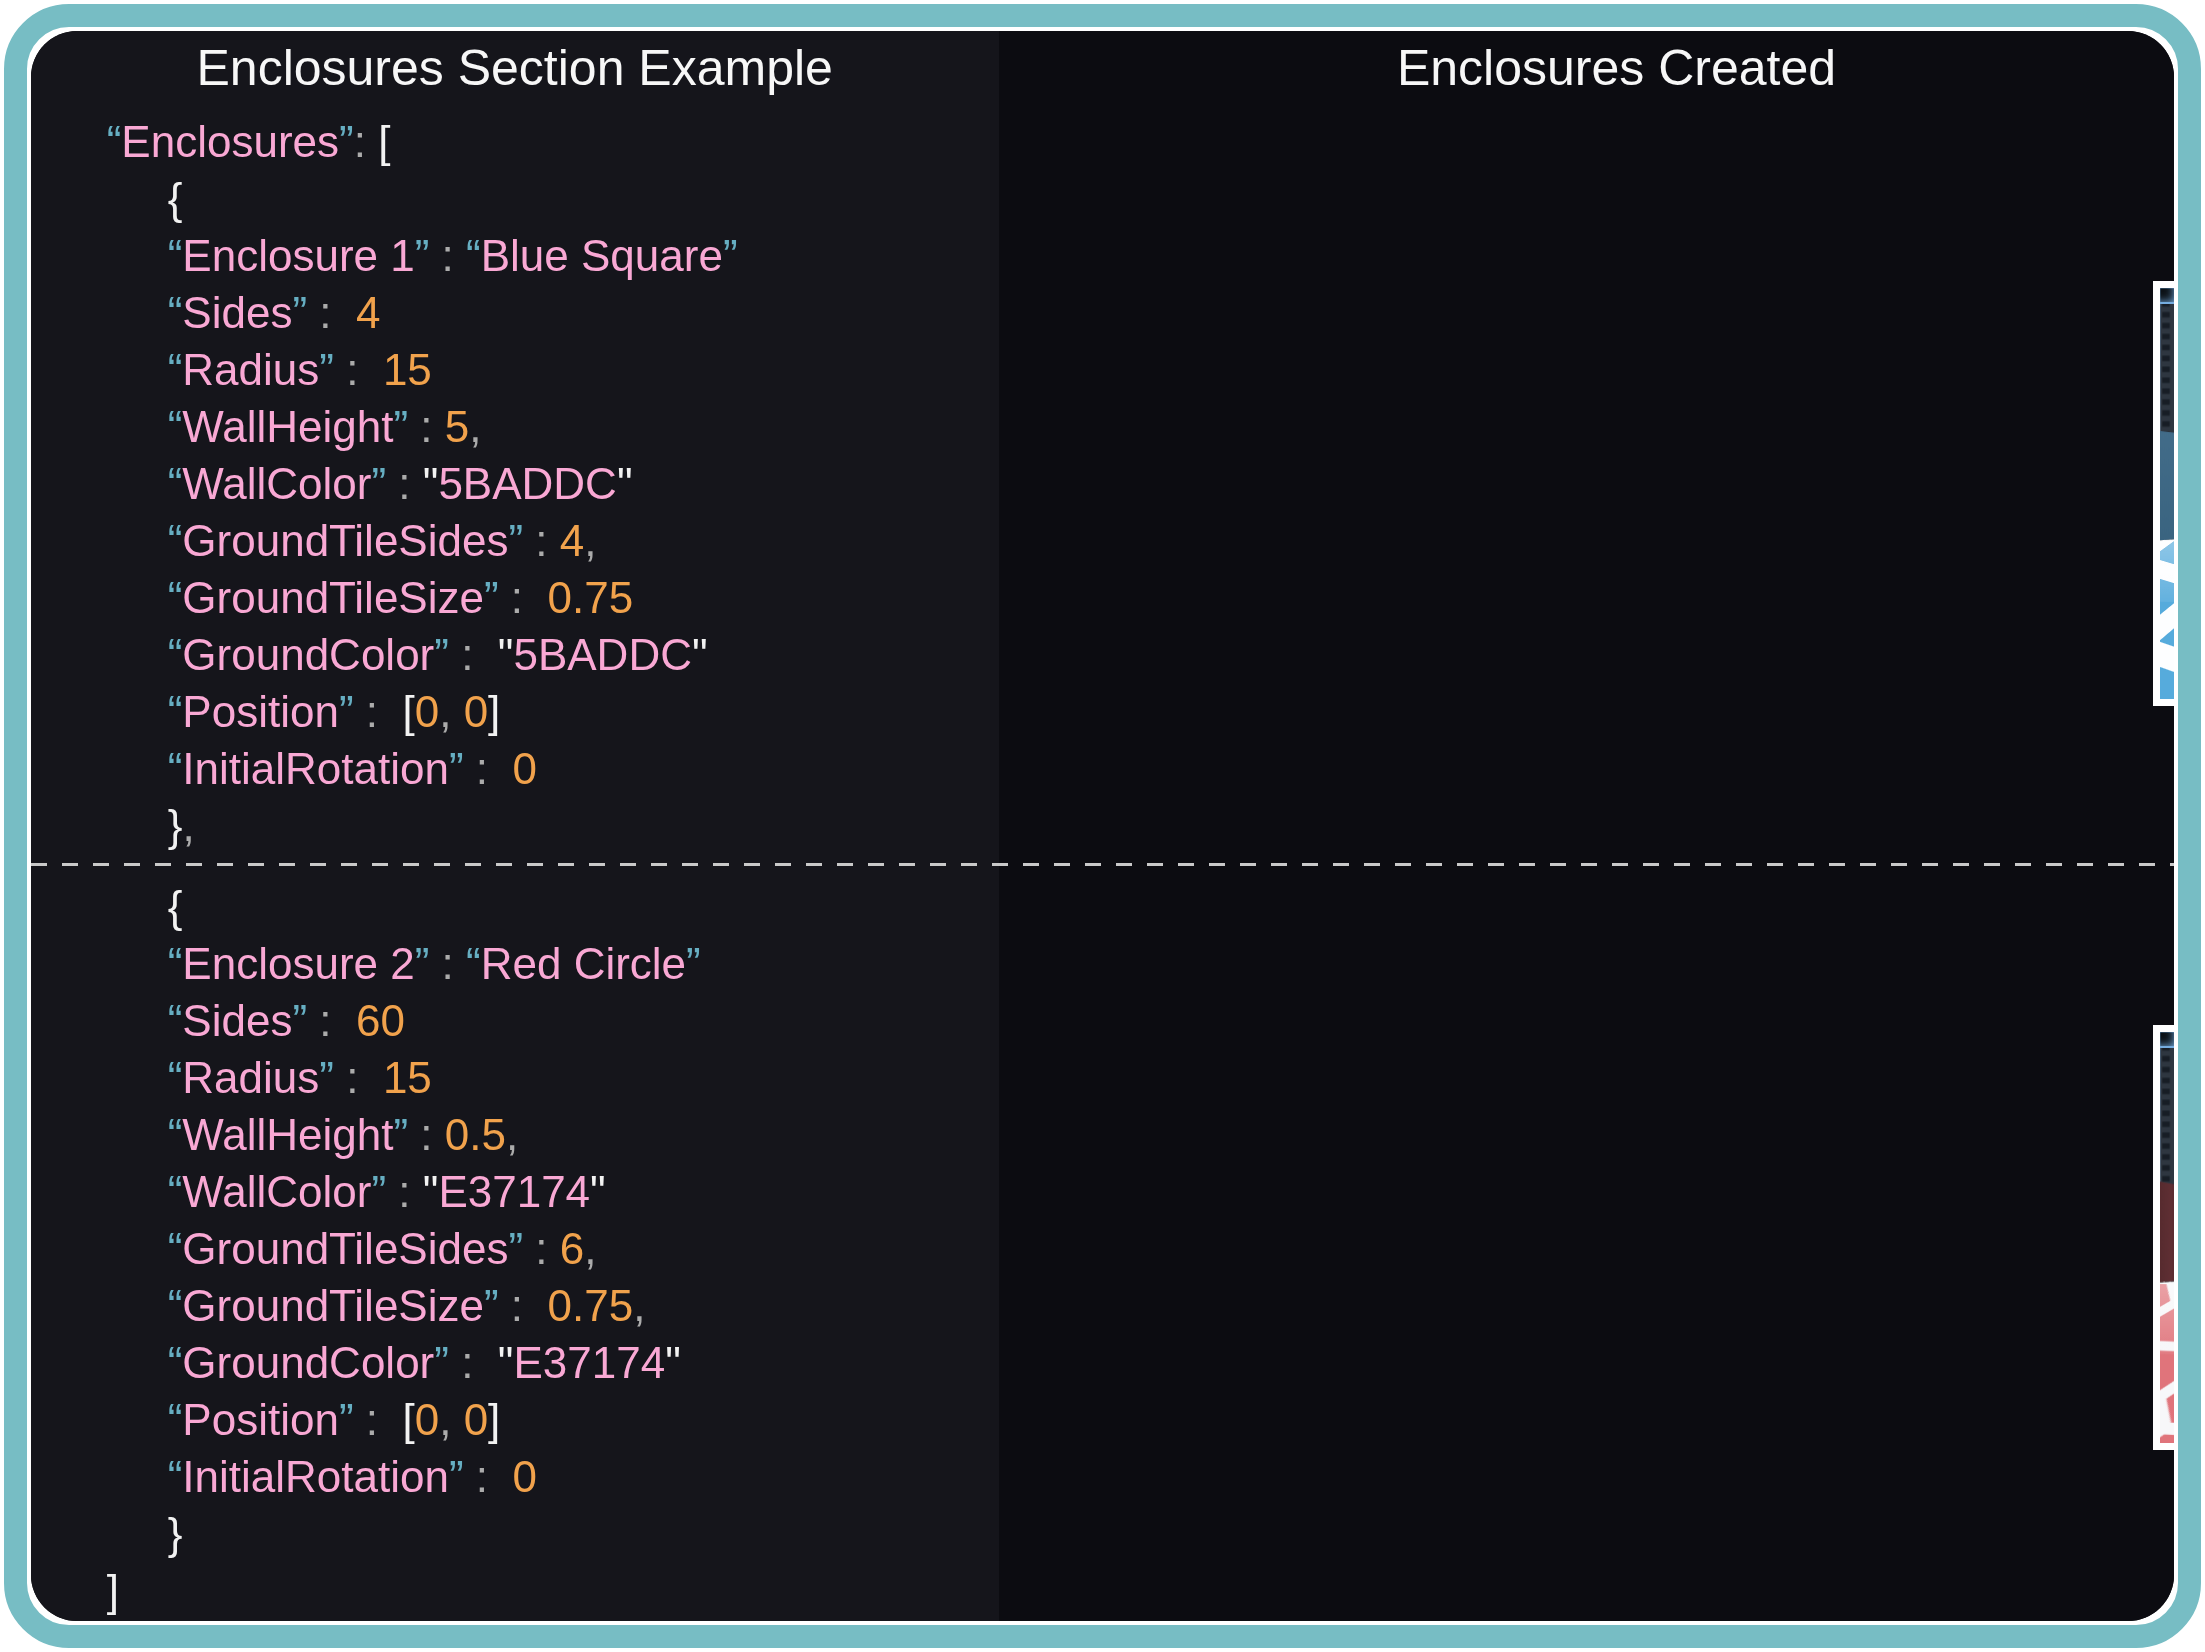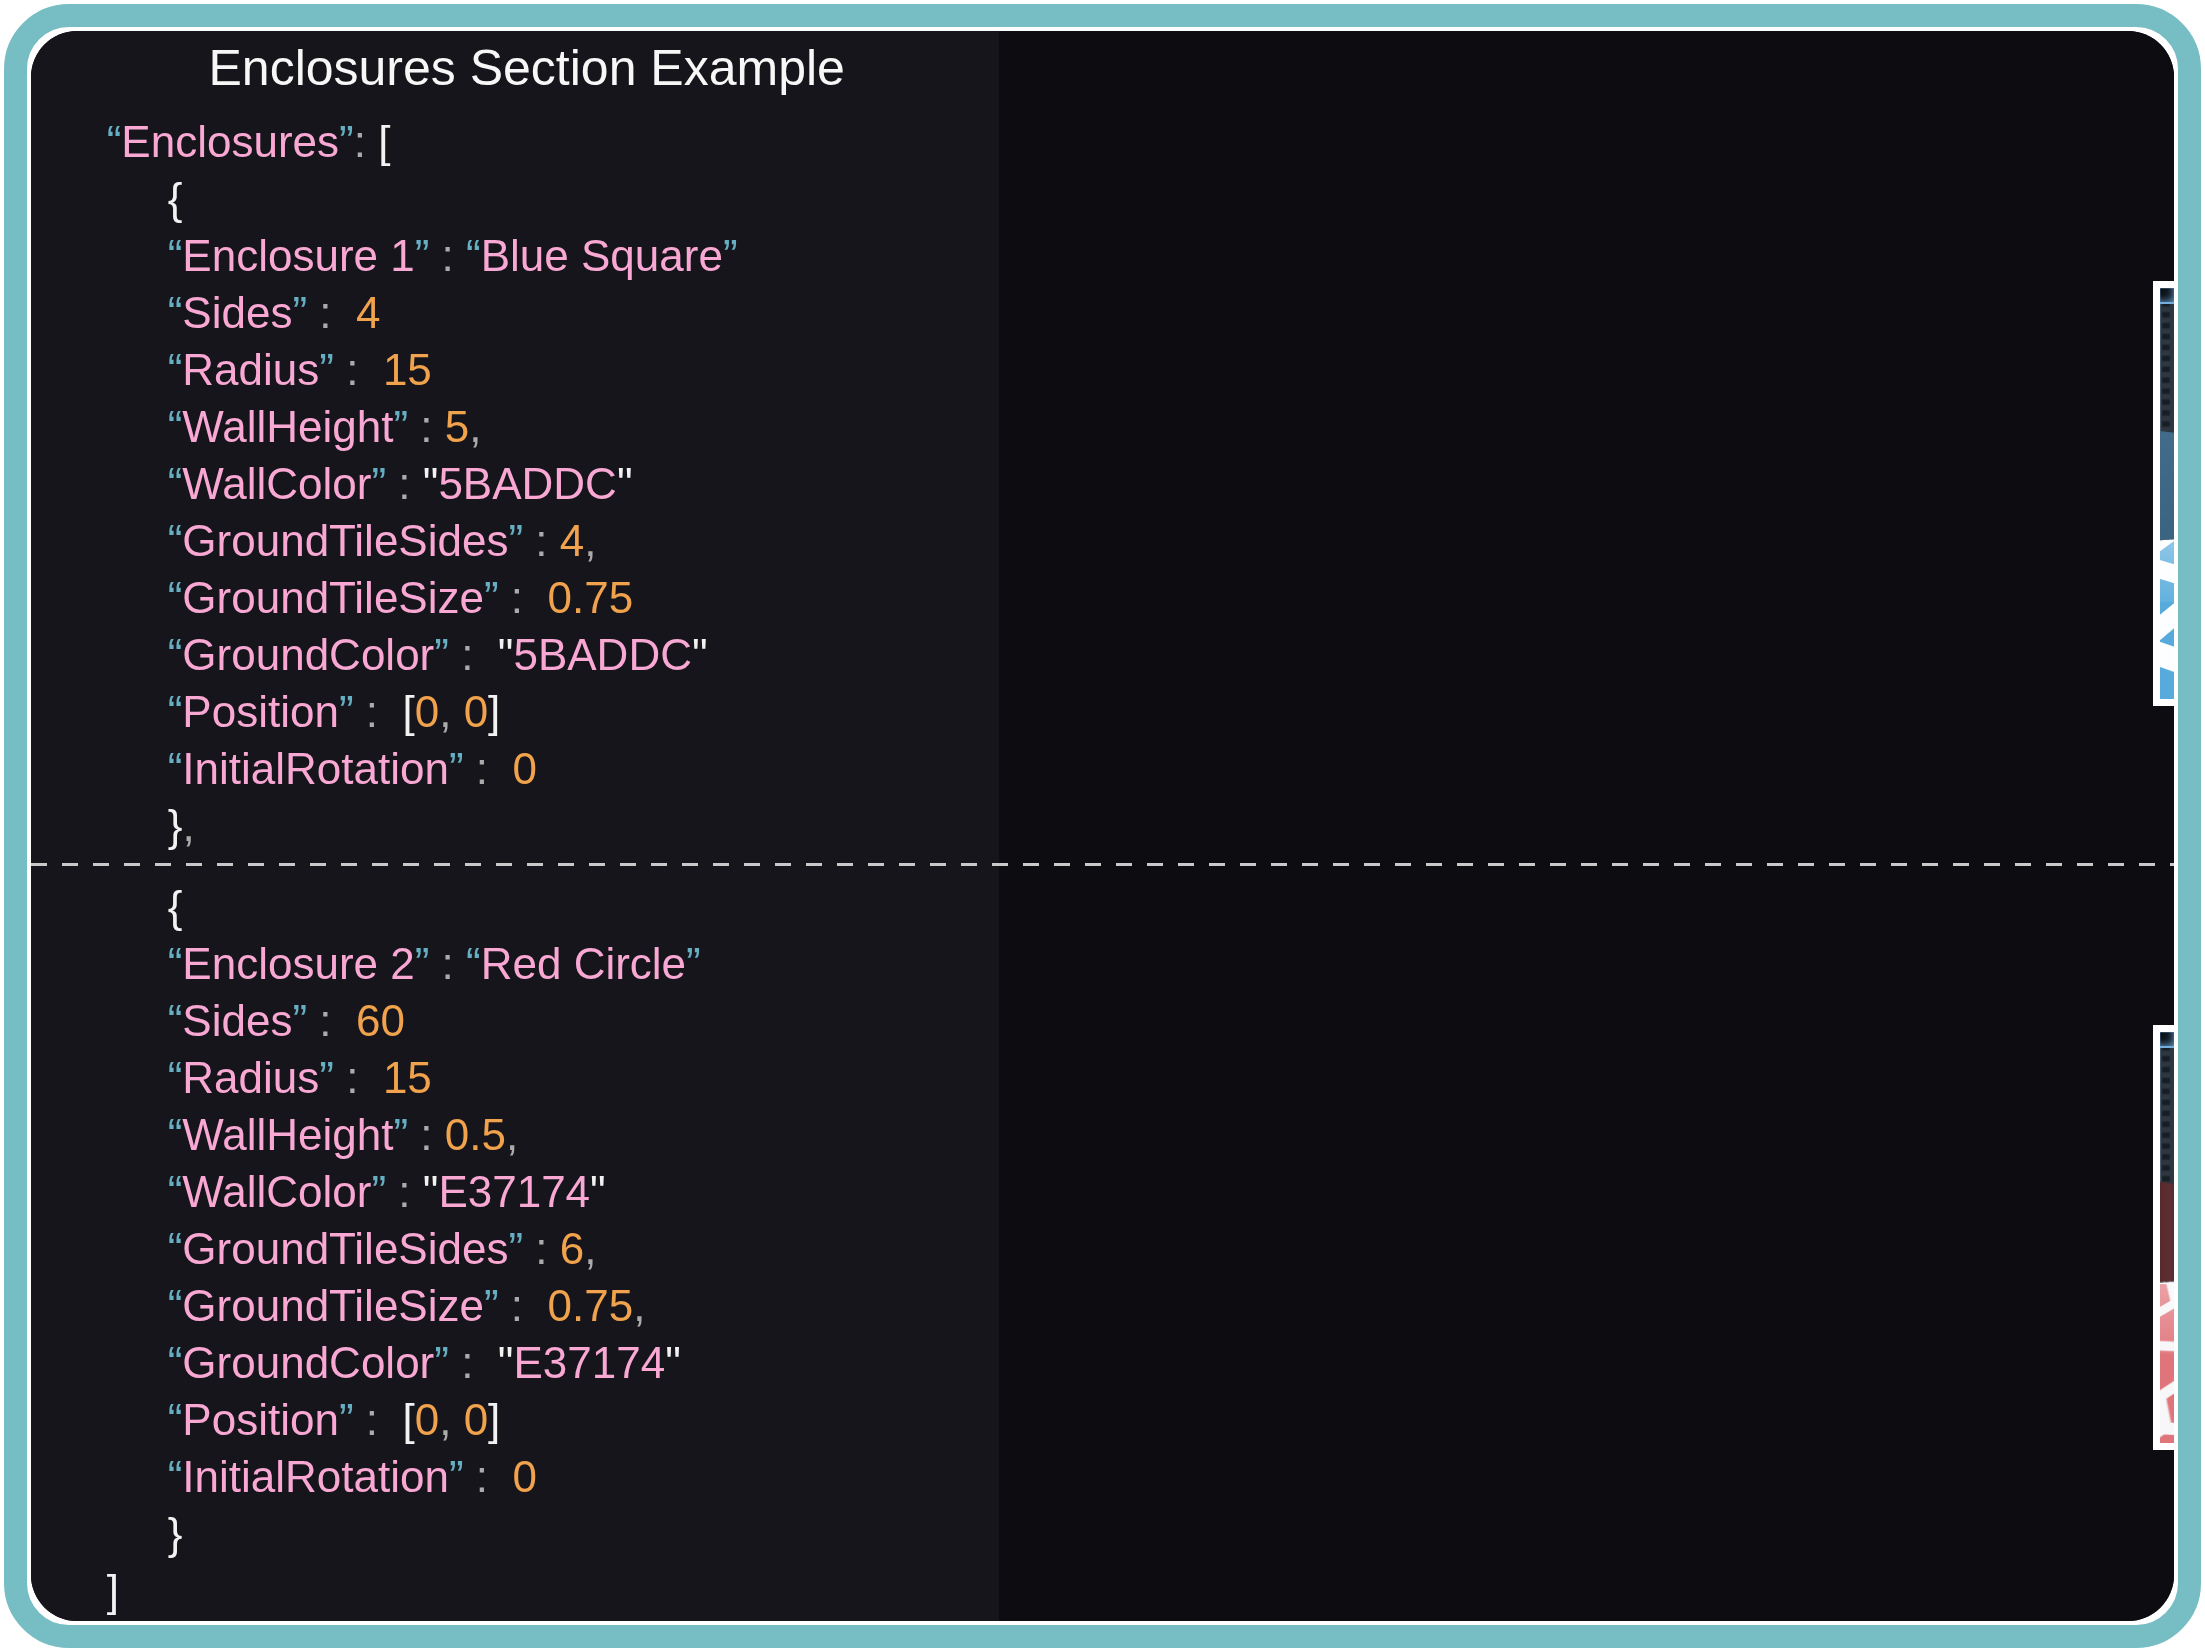--- a/index.html
+++ b/index.html
@@ -1,20 +1,20 @@
 <!DOCTYPE html>
 <html style="font-size:8.7px"><head>
 <meta charset="utf-8">
 <style>
   html,body{margin:0;padding:0;background:#ffffff;font-family:"Liberation Sans",sans-serif;}
   .canvas{position:relative;width:2205px;height:1652px;background:#ffffff;overflow:hidden;}
   .frame{position:absolute;left:4.4px;top:4.4px;right:4.4px;bottom:4.4px;border:23px solid #77BDC4;border-radius:65px;background:#ffffff;}
   .inner{position:absolute;left:3.3px;top:3.3px;right:3.3px;bottom:3.3px;border-radius:46px;overflow:hidden;background:#0C0C11;}
   .panel{position:absolute;top:0;bottom:0;}
-  .panel-left{left:0;width:968px;background:#15151B;padding-left:24px;}
+  .panel-left{left:0;width:968px;background:#15151B;}
   .panel-right{left:968px;right:0;background:#0C0C11;}
   .panel-title{position:absolute;top:8.7px;left:0;right:0;text-align:center;color:#F7F7F7;font-size:50px;letter-spacing:0px;white-space:nowrap;}
   .panel-right .panel-title{transform:translateX(30px);}
   
   .code{position:absolute;left:76px;top:82px;font-size:44px;line-height:57px;white-space:pre;}
   .codeline{height:57px;}
   .codeline.ind1{margin-left:61px;}
   .codeline.gap{margin-top:24px;}
   .tk-q{color:#66AEC2;}
   .tk-k{color:#f9a8d4;}
@@ -221,20 +221,21 @@
 <div class="canvas">
   <div class="frame">
     <div class="inner">
 
       <div class="panel panel-left">
         <div class="panel-title">Enclosures Section Example</div>
         <div class="code" id="code-lines"><div class="codeline ind0"><span class="tk-q">“</span><span class="tk-k">Enclosures</span><span class="tk-q">”</span><span class="tk-p">: </span><span class="tk-w">[</span></div><div class="codeline ind1"><span class="tk-w">{</span></div><div class="codeline ind1"><span class="tk-q">“</span><span class="tk-k">Enclosure 1</span><span class="tk-q">”</span><span class="tk-p"> : </span><span class="tk-q">“</span><span class="tk-k">Blue Square</span><span class="tk-q">”</span></div><div class="codeline ind1"><span class="tk-q">“</span><span class="tk-k">Sides</span><span class="tk-q">”</span><span class="tk-p"> :  </span><span class="tk-n">4</span></div><div class="codeline ind1"><span class="tk-q">“</span><span class="tk-k">Radius</span><span class="tk-q">”</span><span class="tk-p"> :  </span><span class="tk-n">15</span></div><div class="codeline ind1"><span class="tk-q">“</span><span class="tk-k">WallHeight</span><span class="tk-q">”</span><span class="tk-p"> : </span><span class="tk-n">5</span><span class="tk-p">,</span></div><div class="codeline ind1"><span class="tk-q">“</span><span class="tk-k">WallColor</span><span class="tk-q">”</span><span class="tk-p"> : </span><span class="tk-w">"</span><span class="tk-k">5BADDC</span><span class="tk-w">"</span></div><div class="codeline ind1"><span class="tk-q">“</span><span class="tk-k">GroundTileSides</span><span class="tk-q">”</span><span class="tk-p"> : </span><span class="tk-n">4</span><span class="tk-p">,</span></div><div class="codeline ind1"><span class="tk-q">“</span><span class="tk-k">GroundTileSize</span><span class="tk-q">”</span><span class="tk-p"> :  </span><span class="tk-n">0.75</span></div><div class="codeline ind1"><span class="tk-q">“</span><span class="tk-k">GroundColor</span><span class="tk-q">”</span><span class="tk-p"> :  </span><span class="tk-w">"</span><span class="tk-k">5BADDC</span><span class="tk-w">"</span></div><div class="codeline ind1"><span class="tk-q">“</span><span class="tk-k">Position</span><span class="tk-q">”</span><span class="tk-p"> :  </span><span class="tk-w">[</span><span class="tk-n">0</span><span class="tk-p">, </span><span class="tk-n">0</span><span class="tk-w">]</span></div><div class="codeline ind1"><span class="tk-q">“</span><span class="tk-k">InitialRotation</span><span class="tk-q">”</span><span class="tk-p"> :  </span><span class="tk-n">0</span></div><div class="codeline ind1"><span class="tk-w">}</span><span class="tk-p">,</span></div><div class="codeline ind1 gap"><span class="tk-w">{</span></div><div class="codeline ind1"><span class="tk-q">“</span><span class="tk-k">Enclosure 2</span><span class="tk-q">”</span><span class="tk-p"> : </span><span class="tk-q">“</span><span class="tk-k">Red Circle</span><span class="tk-q">”</span></div><div class="codeline ind1"><span class="tk-q">“</span><span class="tk-k">Sides</span><span class="tk-q">”</span><span class="tk-p"> :  </span><span class="tk-n">60</span></div><div class="codeline ind1"><span class="tk-q">“</span><span class="tk-k">Radius</span><span class="tk-q">”</span><span class="tk-p"> :  </span><span class="tk-n">15</span></div><div class="codeline ind1"><span class="tk-q">“</span><span class="tk-k">WallHeight</span><span class="tk-q">”</span><span class="tk-p"> : </span><span class="tk-n">0.5</span><span class="tk-p">,</span></div><div class="codeline ind1"><span class="tk-q">“</span><span class="tk-k">WallColor</span><span class="tk-q">”</span><span class="tk-p"> : </span><span class="tk-w">"</span><span class="tk-k">E37174</span><span class="tk-w">"</span></div><div class="codeline ind1"><span class="tk-q">“</span><span class="tk-k">GroundTileSides</span><span class="tk-q">”</span><span class="tk-p"> : </span><span class="tk-n">6</span><span class="tk-p">,</span></div><div class="codeline ind1"><span class="tk-q">“</span><span class="tk-k">GroundTileSize</span><span class="tk-q">”</span><span class="tk-p"> :  </span><span class="tk-n">0.75</span><span class="tk-p">,</span></div><div class="codeline ind1"><span class="tk-q">“</span><span class="tk-k">GroundColor</span><span class="tk-q">”</span><span class="tk-p"> :  </span><span class="tk-w">"</span><span class="tk-k">E37174</span><span class="tk-w">"</span></div><div class="codeline ind1"><span class="tk-q">“</span><span class="tk-k">Position</span><span class="tk-q">”</span><span class="tk-p"> :  </span><span class="tk-w">[</span><span class="tk-n">0</span><span class="tk-p">, </span><span class="tk-n">0</span><span class="tk-w">]</span></div><div class="codeline ind1"><span class="tk-q">“</span><span class="tk-k">InitialRotation</span><span class="tk-q">”</span><span class="tk-p"> :  </span><span class="tk-n">0</span></div><div class="codeline ind1"><span class="tk-w">}</span></div><div class="codeline ind0"><span class="tk-w">]</span></div></div>
       </div>
 
       <div class="panel panel-right">
+        <div class="panel-title">Enclosures Created</div>
 
         <div class="scene-frame scene1-pos">
           <div class="floor floor1"></div>
           <svg class="backdrop" viewBox="0 0 1489 753" preserveAspectRatio="none">
             <g clip-path="url(#hz1)">
                 <use href="#city"></use>
               </g>
             <polygon points="0,262 489,318 489,427 0,462" fill="url(#wallLeftG)"></polygon>
             <polygon points="489,318 1310,272 1310,452 489,427" fill="url(#wallBackG)"></polygon>
             <polygon points="1310,272 1489,207 1489,498 1310,452" fill="#07070A"></polygon>

